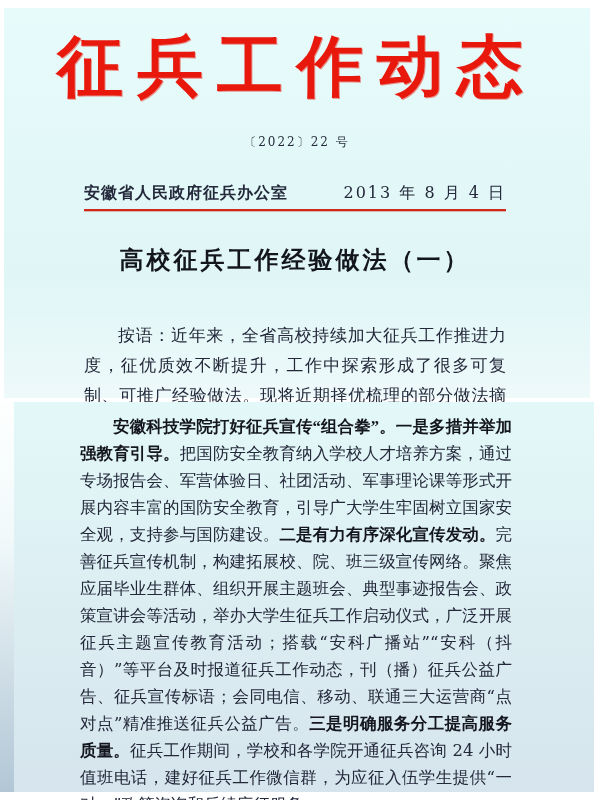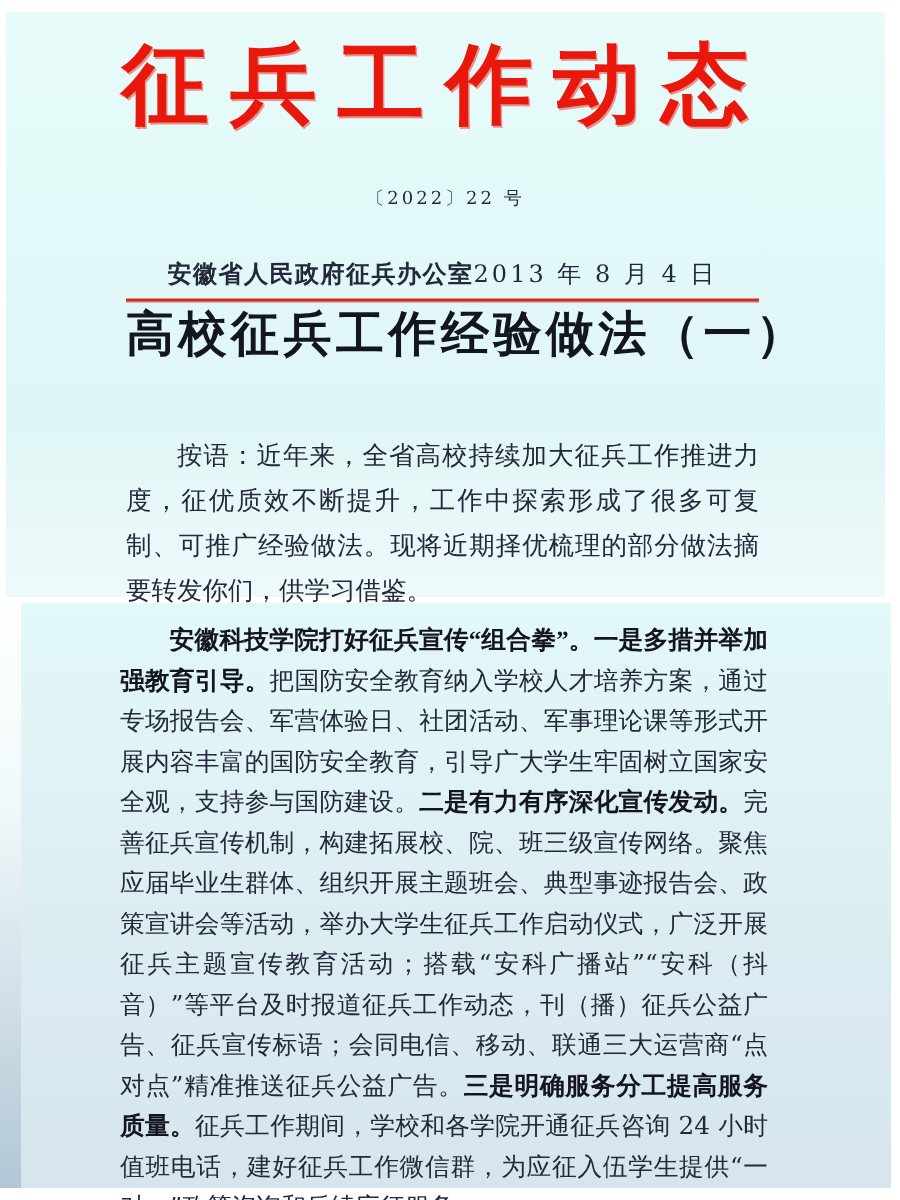--- a/index.html
+++ b/index.html
@@ -29,58 +29,59 @@
   }
   .bottom-section::before {
     content: "";
     position: absolute;
     left: 0; top: 0; bottom: 0;
     width: 14px;
     background: linear-gradient(180deg, rgba(255,255,255,0.95) 0%, rgba(255,255,255,0.55) 35%, rgba(148,173,194,0.55) 100%);
     pointer-events: none;
   }
   .masthead {
-    padding-top: 14px;
+    padding-top: 24px;
     text-align: center;
-    font-size: 58px;
+    font-size: 66px;
     line-height: 68px;
     font-weight: 900;
     letter-spacing: 14px;
     color: #e8180c;
     text-shadow: 1px 1px 0 rgba(232,24,12,0.45);
     white-space: nowrap;
   }
   .doc-number {
     margin-top: 34px;
     text-align: center;
     font-size: 12px;
     letter-spacing: 2px;
     color: #23283a;
   }
   .content { margin-left: 80px; margin-right: 84px; }
   .header-row {
     margin-top: 32px;
     display: flex;
-    justify-content: center;
+    justify-content: space-between;
     align-items: baseline;
     font-size: 16px;
     letter-spacing: 1px;
     color: #23283a;
   }
   .issuer { font-weight: 600; }
   .issue-date { letter-spacing: 2px; }
   .red-rule {
     margin-top: 5px;
     height: 2px;
     background: #cf2a1b;
     box-shadow: 0 1px 0 rgba(207,42,27,0.35);
   }
   .article-title {
+    margin-top: 33px;
     text-align: center;
-    font-size: 32px;
+    font-size: 24px;
     font-weight: 800;
     letter-spacing: 3px;
     color: #14161f;
     white-space: nowrap;
   }
   .preface {
     margin-top: 44px;
     font-size: 17px;
     line-height: 30px;
     text-align: justify;

